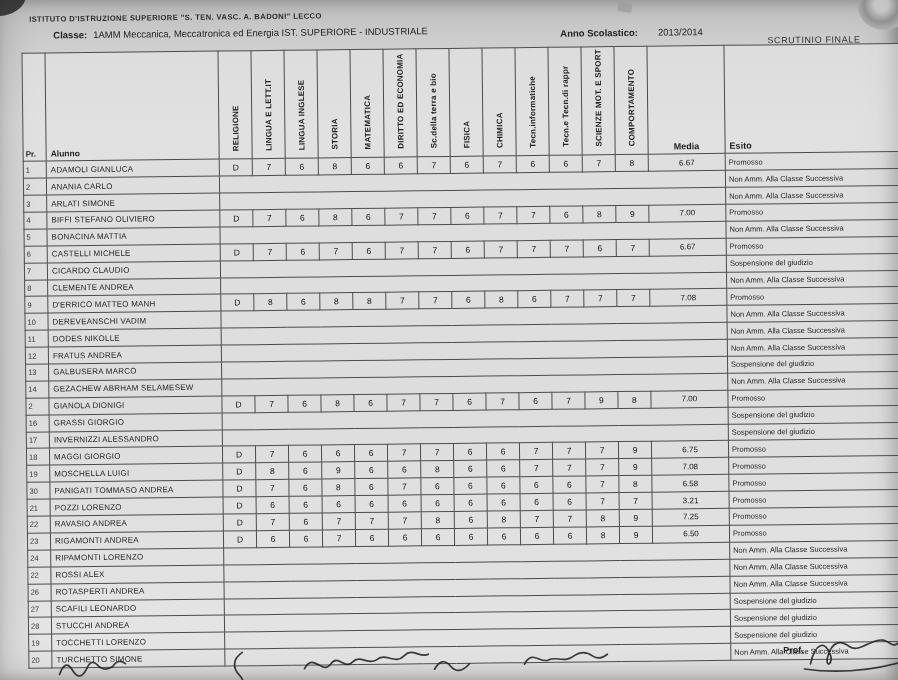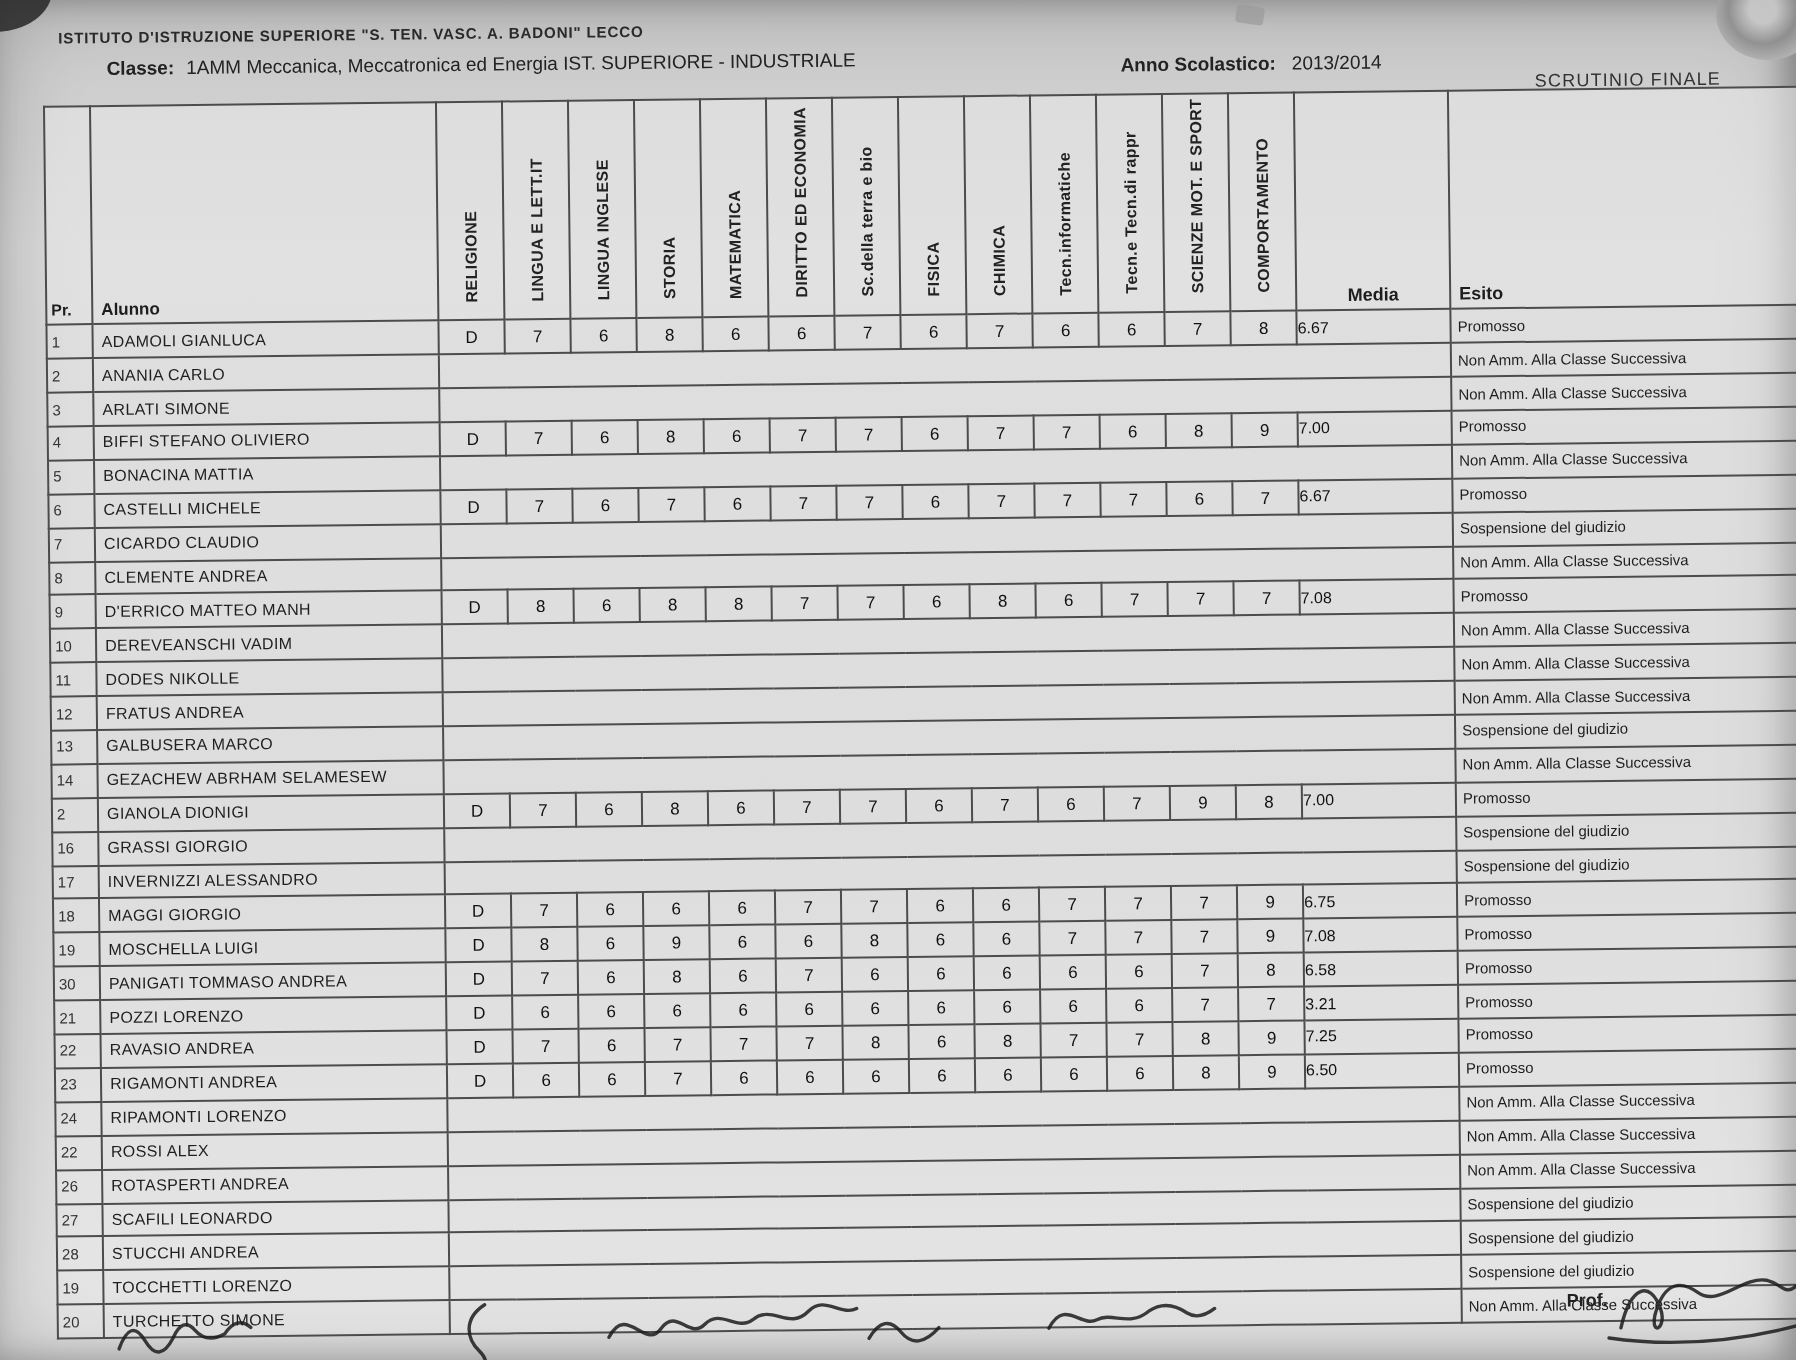--- a/index.html
+++ b/index.html
@@ -16,21 +16,21 @@
   .content{
     position:absolute;inset:0;
     transform:rotate(-0.65deg);
     transform-origin:50% 40%;
     color:#1d1d1d;
   }
   .institute{position:absolute;left:32px;top:10px;font-size:7.6px;font-weight:700;letter-spacing:.4px;color:#2a2a2a;}
   .classline{position:absolute;left:56px;top:25px;font-size:9.5px;color:#222;}
   .classline b{margin-right:6px;}
   .anno{position:absolute;left:563px;top:29px;font-size:9.5px;color:#222;}
-  .anno b{margin-right:8px;text-align:center;}
+  .anno b{margin-right:20px;text-align:center;}
   .scrutinio{position:absolute;left:770px;top:39px;font-size:9px;font-weight:400;letter-spacing:.6px;color:#333;}
 
   table.grid{
     position:absolute;left:24px;top:48px;width:858px;
     border-collapse:collapse;table-layout:fixed;
     background:rgba(235,235,235,.35);
   }
   .grid th,.grid td{border:1px solid #4c4c4c;padding:0;overflow:hidden;}
   .grid thead th{vertical-align:bottom;background:rgba(228,228,228,.4);}
   th.pr-h{width:20px;font-size:8px;text-align:left;padding:0 0 2px 2px;font-weight:700;}
@@ -40,21 +40,21 @@
     display:inline-block;writing-mode:vertical-rl;transform:rotate(180deg);
     white-space:nowrap;font-size:8px;font-weight:700;letter-spacing:.2px;color:#222;
   }
   th.media-h{width:76px;font-size:9px;text-align:center;padding:0 0 2px;font-weight:700;}
   th.esito-h{width:178px;font-size:9px;text-align:left;padding:0 0 2px 4px;font-weight:700;}
 
   .grid tbody tr{height:16.9px;}
   td.pr{font-size:7.5px;text-align:left;padding-left:2px;color:#333;}
   td.name{font-size:8px;text-align:left;padding-left:4px;letter-spacing:.2px;color:#1f1f1f;white-space:nowrap;}
   td.grade{font-size:8.5px;text-align:center;color:#111;}
-  td.media{font-size:8px;text-align:left;color:#111;}
+  td.media{font-size:8px;text-align:center;color:#111;}
   td.esito{font-size:7.5px;text-align:left;padding-left:3px;color:#1f1f1f;white-space:nowrap;}
   td.emptyband{background:rgba(222,222,222,.25);}
 
   .prof{position:absolute;left:779px;top:649px;font-size:9px;font-weight:700;color:#222;}
   .handwriting{position:absolute;left:0;top:0;width:898px;height:680px;pointer-events:none;}
 
   .corner-tl{position:absolute;left:-10px;top:-10px;width:36px;height:26px;background:#262626;border-radius:0 0 80% 0;opacity:.85;}
   .blob-tr{position:absolute;right:-12px;top:-16px;width:52px;height:46px;border-radius:50%;
     background:radial-gradient(circle at 45% 45%, #c9c9c9 18%, #8d8d8d 45%, #b5b5b5 70%);opacity:.9;}
   .smudge{position:absolute;left:618px;top:3px;width:14px;height:9px;background:#9a9a9a;border-radius:2px;opacity:.7;transform:rotate(8deg);}

